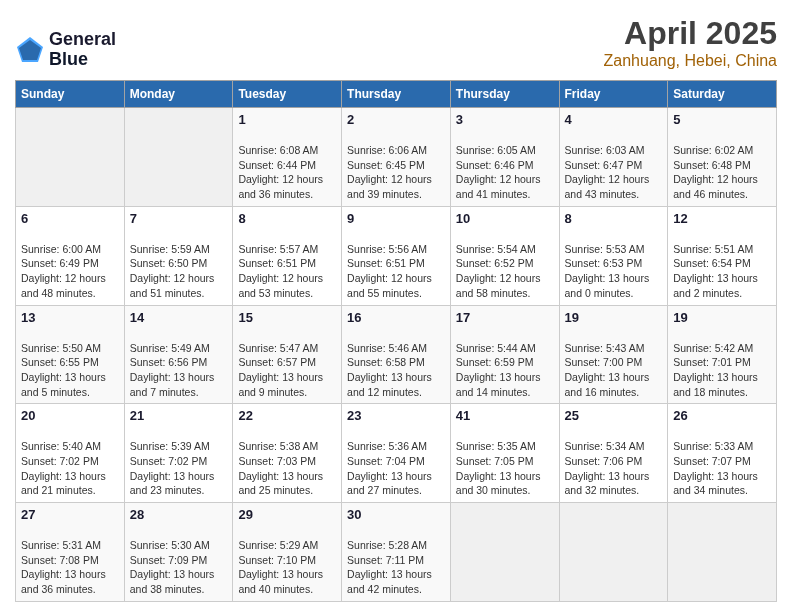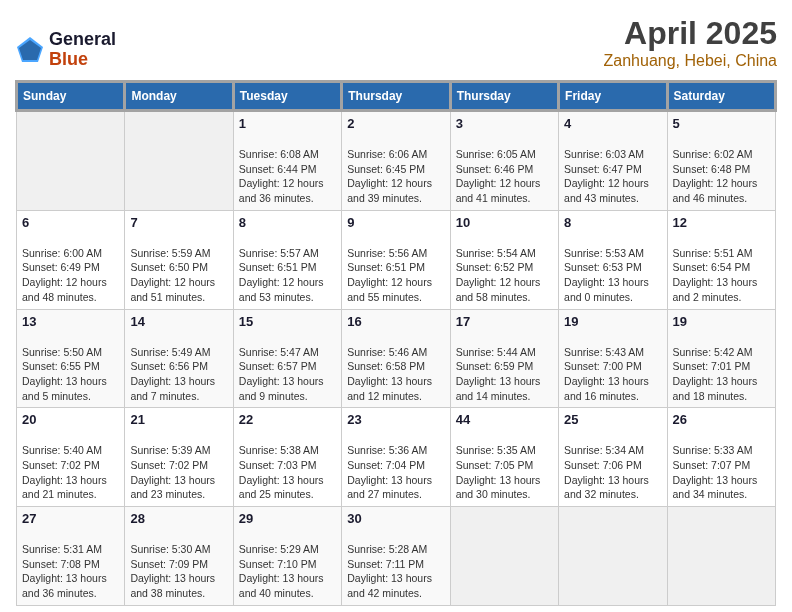--- a/index.html
+++ b/index.html
@@ -26,21 +26,21 @@
       line-height: 1.1;
     }
     .logo-general {
       font-size: 18px;
       font-weight: bold;
       color: #1a1a2e;
     }
     .logo-blue {
       font-size: 18px;
       font-weight: bold;
-      color: #c2410c;
+      color: #0f172a;
     }
     .logo-icon {
       width: 30px;
       height: 30px;
       margin-right: 4px;
     }
     .title-area {
       text-align: right;
     }
     .month-title {
@@ -56,21 +56,21 @@
       width: 100%;
       border-collapse: collapse;
       font-size: 11px;
     }
     .calendar-table thead tr th {
       background-color: #2a6aad;
       color: #fff;
       text-align: left;
       padding: 6px 5px;
       font-size: 12px;
-      border: 3px solid #a3a3a3;
+      border: 1px solid #a3a3a3;
     }
     .calendar-table tbody tr td {
       border: 1px solid #ccc;
       vertical-align: top;
       padding: 4px 5px;
       height: 90px;
       width: 107px;
       background: #fff;
     }
     .calendar-table tbody tr:nth-child(odd) td {
@@ -221,21 +221,21 @@
         </td>
         <td>
           <span class="day-number">22</span>
           <div class="day-detail">Sunrise: 5:38 AM<br>Sunset: 7:03 PM<br>Daylight: 13 hours and 25 minutes.</div>
         </td>
         <td>
           <span class="day-number">23</span>
           <div class="day-detail">Sunrise: 5:36 AM<br>Sunset: 7:04 PM<br>Daylight: 13 hours and 27 minutes.</div>
         </td>
         <td>
-          <span class="day-number">44</span>
+          <span class="day-number">41</span>
           <div class="day-detail">Sunrise: 5:35 AM<br>Sunset: 7:05 PM<br>Daylight: 13 hours and 30 minutes.</div>
         </td>
         <td>
           <span class="day-number">25</span>
           <div class="day-detail">Sunrise: 5:34 AM<br>Sunset: 7:06 PM<br>Daylight: 13 hours and 32 minutes.</div>
         </td>
         <td>
           <span class="day-number">26</span>
           <div class="day-detail">Sunrise: 5:33 AM<br>Sunset: 7:07 PM<br>Daylight: 13 hours and 34 minutes.</div>
         </td>

